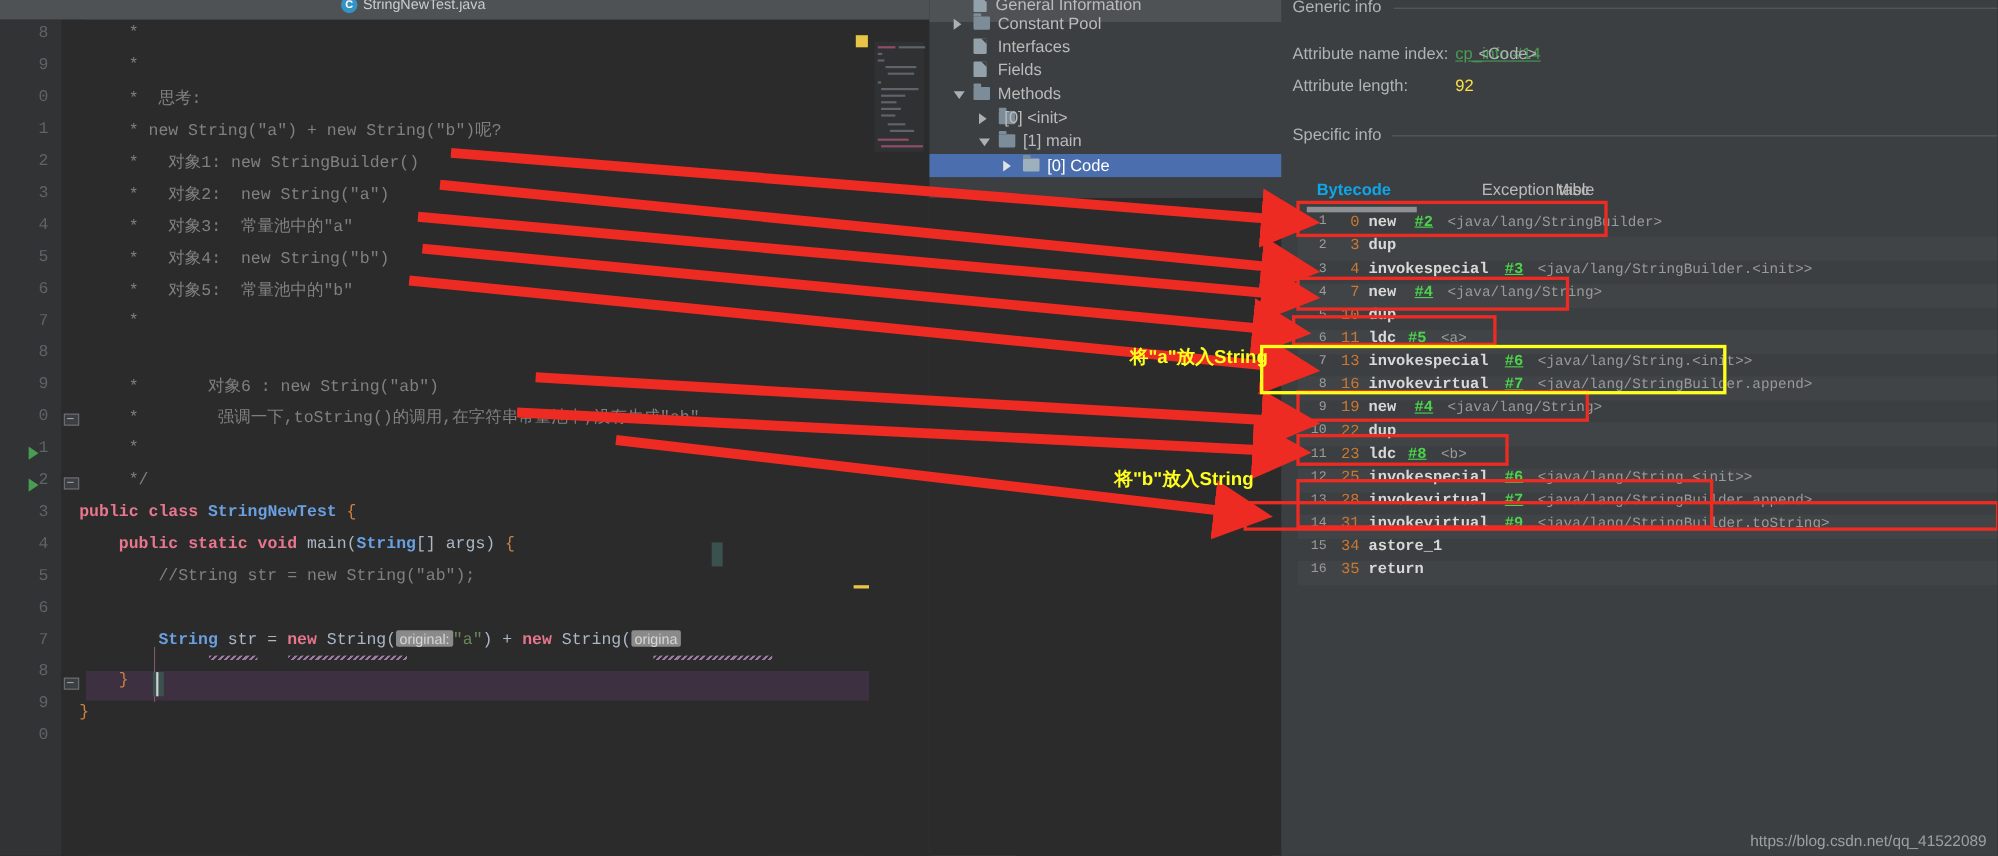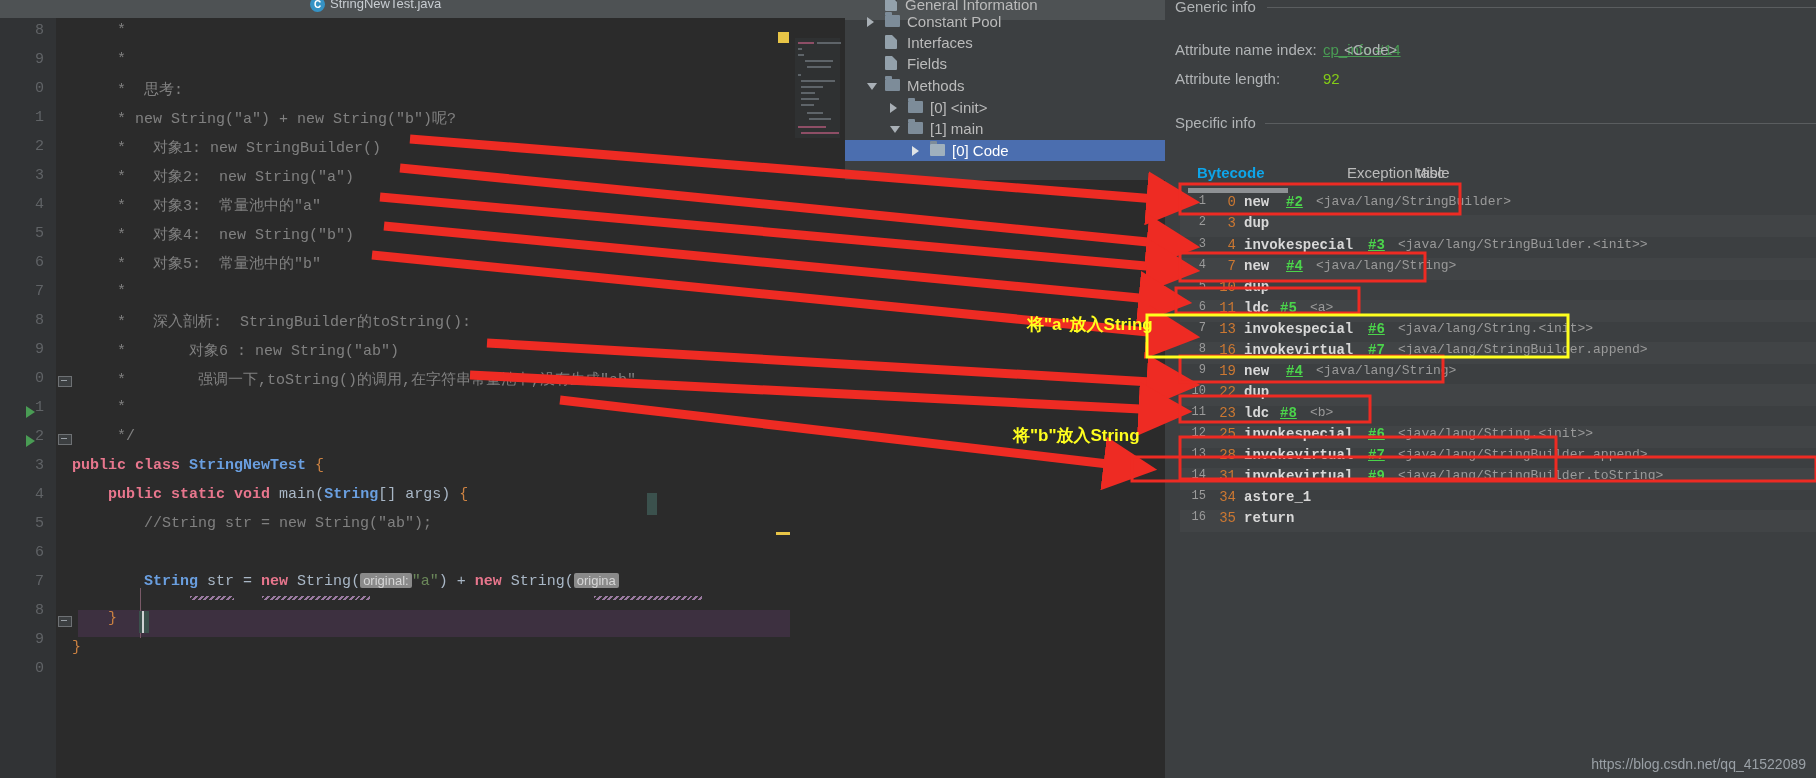--- a/index.html
+++ b/index.html
@@ -64,21 +64,21 @@
        border-left:5px solid transparent;}
   .tlabel{position:absolute;}
   #tree-cut{position:absolute;left:0;top:180px;width:320px;height:598px;background:#2b2b2b;}
 
   
   #detail{position:absolute;left:1165px;top:0;width:651px;height:778px;background:#3c3f41;}
   .sechdr{position:absolute;color:#b0b3b5;font-size:15px;}
   .secline{position:absolute;height:1px;background:#5a5d5f;}
   .dlabel{position:absolute;color:#b0b3b5;font-size:15px;}
   .dlink{position:absolute;color:#499c54;font-size:15px;text-decoration:underline;}
-  .dval{position:absolute;color:#84cc16;font-size:15px;}
+  .dval{position:absolute;color:#fde047;font-size:15px;}
   .dtype{position:absolute;color:#b0b3b5;font-size:15px;}
   .tab{position:absolute;color:#bbbbbb;font-size:15px;top:164px;}
   .tab.active{color:#0ea5e9;font-weight:bold;}
   #tab-underline{position:absolute;left:1197px;top:183px;width:68px;height:2px;background:#4a88c7;}
   #bc-scroll-track{position:absolute;left:1186px;top:187px;width:630px;height:7px;background:#3c3f41;}
   #bc-scroll-thumb{position:absolute;left:1188px;top:188px;width:100px;height:5px;background:#8e9194;}
   .bcrow{position:absolute;left:1180px;width:636px;height:22px;font-family:"Liberation Mono",monospace;
          font-size:14px;white-space:nowrap;}
   .bcrow.alt{background:#414446;}
   .bcnum{position:absolute;left:4px;width:22px;text-align:right;color:#9b9b9b;font-size:12px;}
@@ -145,21 +145,20 @@
       <div class="codeline cmt" style="top:4px">     *</div>
       <div class="codeline cmt" style="top:33px">     *</div>
       <div class="codeline cmt" style="top:62px">     *  思考:</div>
       <div class="codeline cmt" style="top:91px">     * new String("a") + new String("b")呢?</div>
       <div class="codeline cmt" style="top:120px">     *   对象1: new StringBuilder()</div>
       <div class="codeline cmt" style="top:149px">     *   对象2:  new String("a")</div>
       <div class="codeline cmt" style="top:178px">     *   对象3:  常量池中的"a"</div>
       <div class="codeline cmt" style="top:207px">     *   对象4:  new String("b")</div>
       <div class="codeline cmt" style="top:236px">     *   对象5:  常量池中的"b"</div>
       <div class="codeline cmt" style="top:265px">     *</div>
-      <div class="codeline cmt" style="top:294px">     *   深入剖析:  StringBuilder的toString():</div>
       <div class="codeline cmt" style="top:323px">     *       对象6 : new String("ab")</div>
       <div class="codeline cmt" style="top:352px">     *        强调一下,toString()的调用,在字符串常量池中,没有生成"ab"</div>
       <div class="codeline cmt" style="top:381px">     *</div>
       <div class="codeline cmt" style="top:410px">     */</div>
 
       <div class="codeline" style="top:439px"><span class="kw2">public</span> <span class="kw2">class</span> <span class="typ">StringNewTest</span> <span class="brc">{</span></div>
 
       <div class="codeline" style="top:468px">    <span class="kw2">public</span> <span class="kw2">static</span> <span class="kw2">void</span> <span class="plain">main</span>(<span class="typ">String</span>[] <span class="plain">args</span>) <span class="brc">{</span></div>
 
       <div class="codeline cmt" style="top:497px">        //String str = new String("ab");</div>
@@ -223,21 +222,21 @@
     </div>
 
     <div class="trow" style="top:53px">
       <span class="fileic" style="left:40px"></span>
       <span class="tlabel" style="left:62px">Fields</span>
     </div>
 
     <div class="trow" style="top:97px">
       <span class="tri" style="left:45px"></span>
       <span class="folderic" style="left:63px"></span>
-      <span class="tlabel" style="left:85px">[0] &lt;init&gt;</span>
+      <span class="tlabel" style="left:68px">[0] &lt;init&gt;</span>
     </div>
 
     <div class="trow" style="top:118px">
       <span class="tri open" style="left:45px"></span>
       <span class="folderic" style="left:63px"></span>
       <span class="tlabel" style="left:85px">[1] main</span>
     </div>
 
     <div class="trow sel" style="top:140px">
       <span class="tri" style="left:67px;border-left-color:#dfe3e6"></span>

